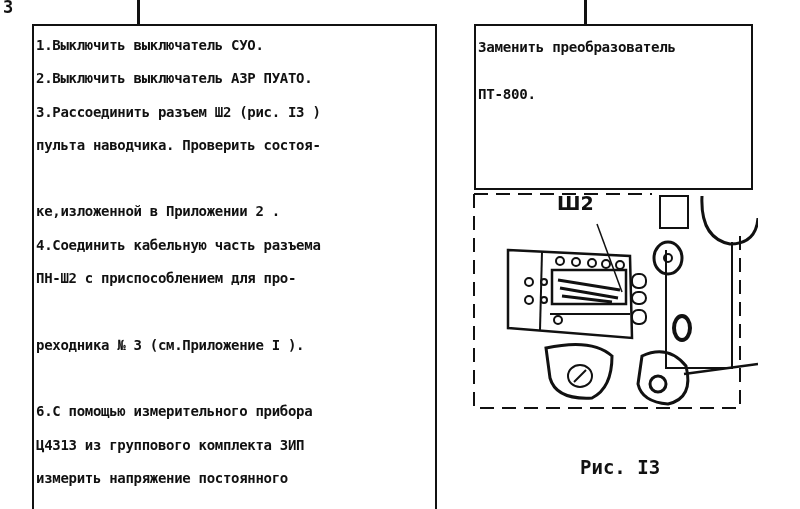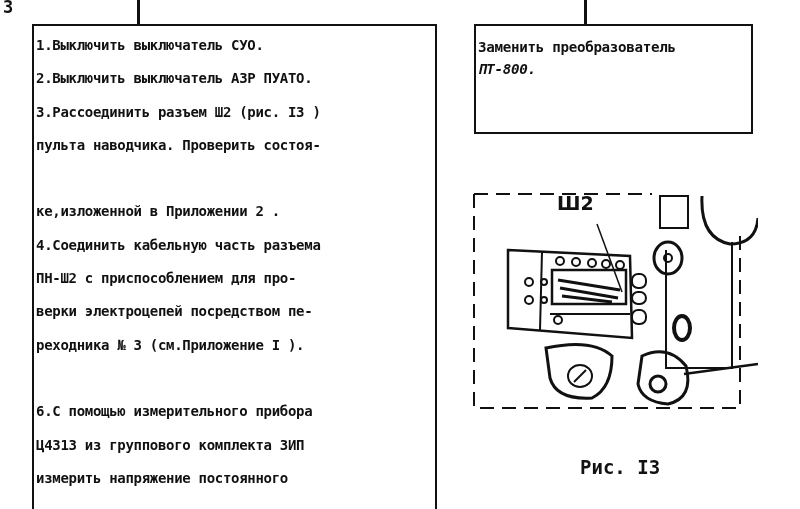--- a/index.html
+++ b/index.html
@@ -2,21 +2,21 @@
 <html><head>
 <meta charset="utf-8">
 <style>
   html, body { margin:0; padding:0; }
   body { width:800px; height:509px; background:#ffffff; position:relative; overflow:hidden;
          font-family:"DejaVu Sans Mono","Liberation Mono",monospace; color:#111; }
   .pagenum { position:absolute; left:3px; top:-3px; font-size:17px; font-weight:bold; }
   .vline { position:absolute; background:#111; width:3px; }
   .box { position:absolute; border:2.5px solid #111; box-sizing:border-box; }
   .left-box { left:32px; top:24px; width:405px; height:500px; border-bottom:none; }
-  .right-box { left:474px; top:24px; width:279px; height:110px; }
+  .right-box { left:474px; top:24px; width:279px; height:166px; }
   .line { position:absolute; left:2px; font-size:14px; font-weight:bold; white-space:nowrap;
           letter-spacing:-0.3px; line-height:18px; }
   .rline { position:absolute; left:2px; font-size:14.2px; font-weight:bold; white-space:nowrap;
            letter-spacing:-0.3px; line-height:18px; }
   .figure { position:absolute; left:472px; top:188px; width:286px; height:226px; }
   .caption { position:absolute; left:580px; top:456px; font-size:19px; font-weight:bold; }
   .fig-label { position:absolute; left:85px; top:4px; font-family:"DejaVu Sans","Liberation Sans",sans-serif;
                font-size:19px; font-weight:bold; }
 </style>
 </head>
@@ -28,30 +28,29 @@
 <div class="vline" style="left:584px; top:0; height:25px;"></div>
 
 <div class="box left-box">
   <div class="line" style="top:10px;">1.Выключить выключатель СУО.</div>
   <div class="line" style="top:43px;">2.Выключить выключатель АЗР ПУАТО.</div>
   <div class="line" style="top:77px;">3.Рассоединить разъем Ш2 (рис. I3 )</div>
   <div class="line" style="top:110px;">пульта наводчика. Проверить состоя-</div>
   <div class="line" style="top:176px;">ке,изложенной в Приложении 2     .</div>
   <div class="line" style="top:210px;">4.Соединить кабельную часть разъема</div>
   <div class="line" style="top:243px;">ПН-Ш2 с  приспособлением для про-</div>
-  <div class="line" style="top:276px;">верки электроцепей посредством пе-</div>
   <div class="line" style="top:310px;">реходника № 3  (см.Приложение I  ).</div>
   <div class="line" style="top:376px;">6.С помощью измерительного прибора</div>
   <div class="line" style="top:410px;">Ц4313 из группового комплекта ЗИП</div>
   <div class="line" style="top:443px;">измерить напряжение постоянного</div>
 </div>
 
 <div class="box right-box">
   <div class="rline" style="top:12px;">Заменить преобразователь</div>
-  <div class="rline" style="top:34px;font-style:italic;">ПТ-800.</div>
+  <div class="rline" style="top:59px;">ПТ-800.</div>
 </div>
 
 <div class="figure">
   <svg width="286" height="226" viewBox="0 0 286 226">
     <g fill="none" stroke="#111" stroke-width="2">
 
       <path d="M2 6 V220 H268 V40" stroke-dasharray="14 8"></path>
       <path d="M2 6 H180" stroke-dasharray="14 8"></path>
 
       <path d="M36 62 L158 68 L160 150 L36 140 Z" stroke-width="2.5"></path>

